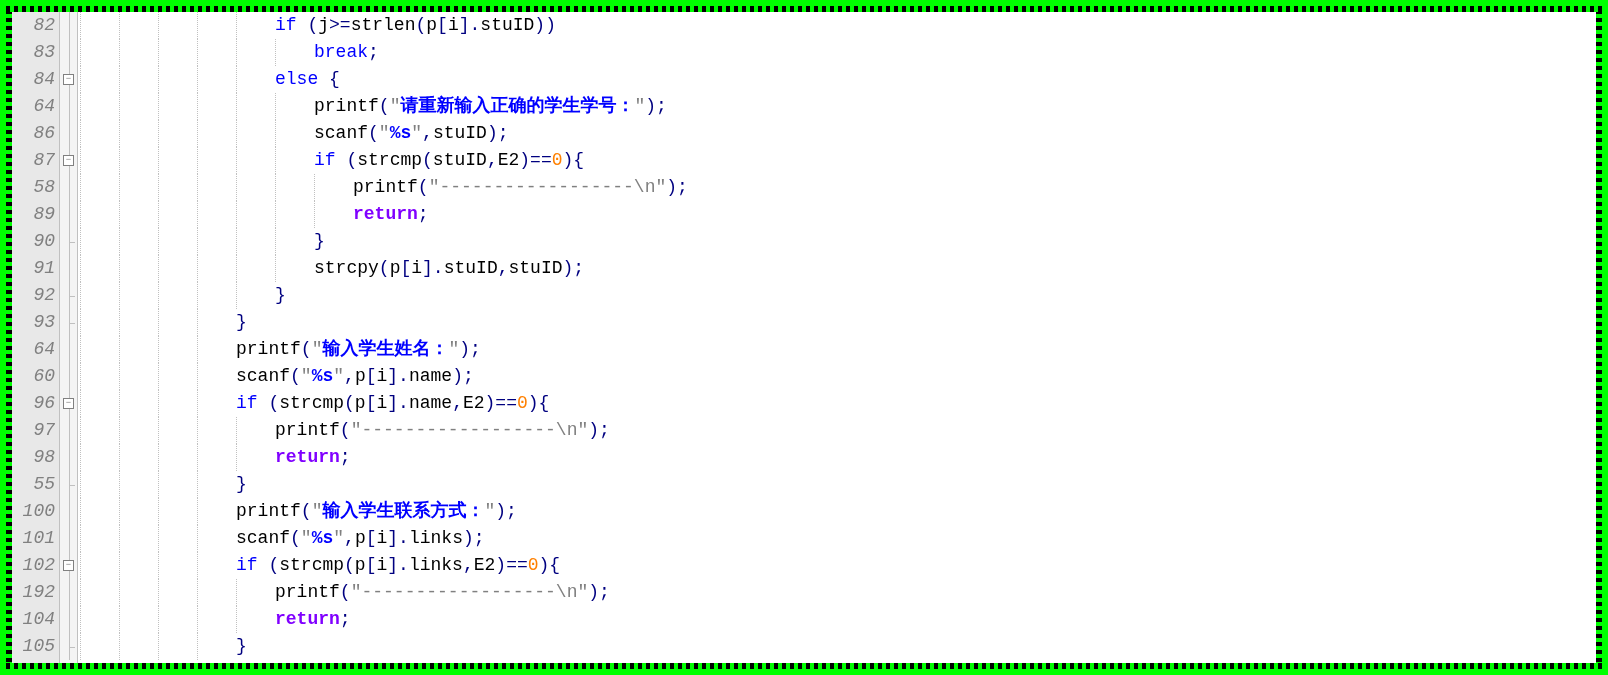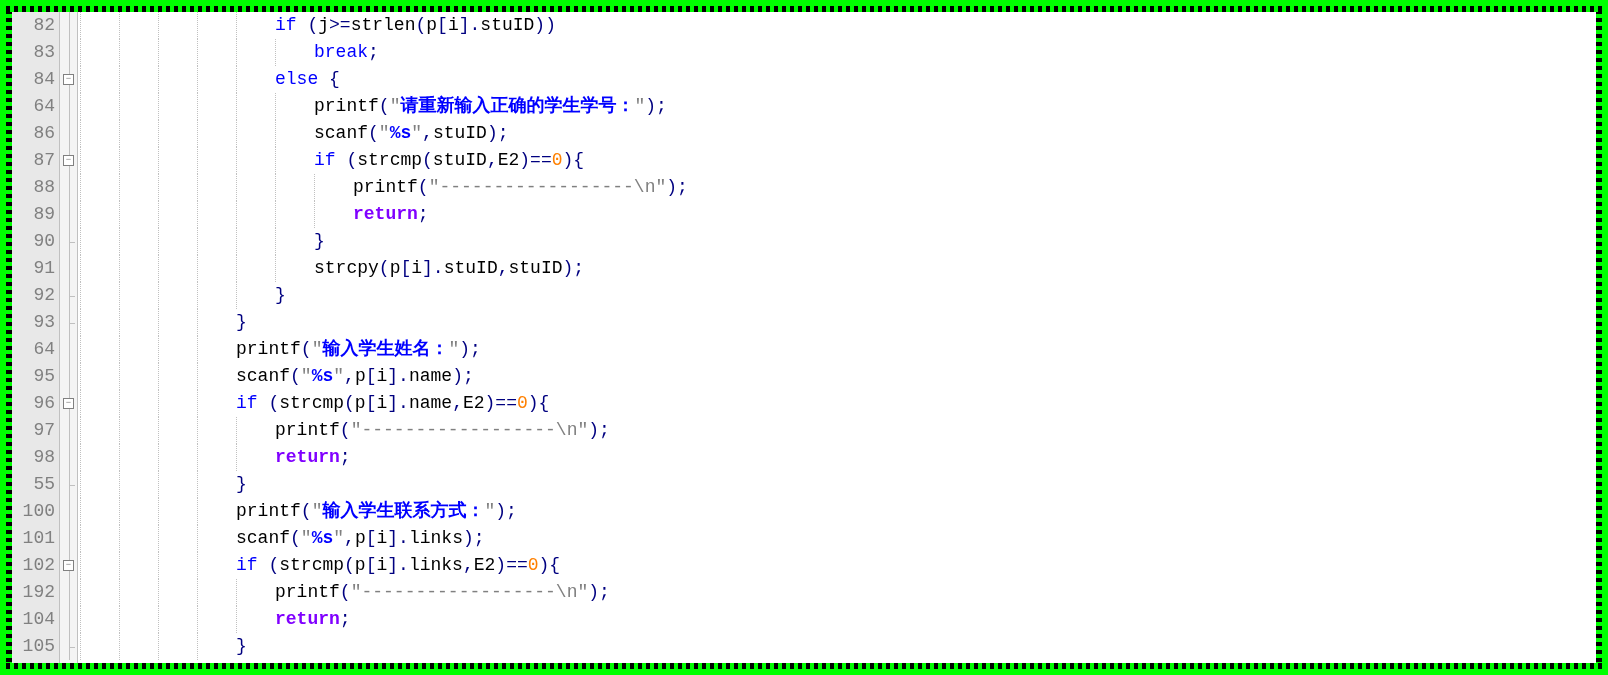--- a/index.html
+++ b/index.html
@@ -30,20 +30,21 @@
     overflow: hidden;
   }
   .gutter {
     background: #e8e8e8;
     border-right: 1px solid #c0c0c0;
     text-align: right;
     color: #808080;
     user-select: none;
     flex-shrink: 0;
     width: 48px;
+    font-style: italic;
   }
   .gutter-line {
     height: 27px;
     line-height: 27px;
     padding-right: 4px;
     font-size: 18px;
   }
   .fold-col {
     background: #f4f4f4;
     border-right: 1px solid #c0c0c0;
@@ -117,28 +118,28 @@
 
 <div class="dashed-border">
   <div class="editor">
     <div class="gutter" id="gutter">
         <div class="gutter-line">82</div>
         <div class="gutter-line">83</div>
         <div class="gutter-line">84</div>
         <div class="gutter-line">64</div>
         <div class="gutter-line">86</div>
         <div class="gutter-line">87</div>
-        <div class="gutter-line">88</div>
+        <div class="gutter-line">58</div>
         <div class="gutter-line">89</div>
         <div class="gutter-line">90</div>
         <div class="gutter-line">91</div>
         <div class="gutter-line">92</div>
         <div class="gutter-line">93</div>
         <div class="gutter-line">64</div>
-        <div class="gutter-line">95</div>
+        <div class="gutter-line">60</div>
         <div class="gutter-line">96</div>
         <div class="gutter-line">97</div>
         <div class="gutter-line">98</div>
         <div class="gutter-line">55</div>
         <div class="gutter-line">100</div>
         <div class="gutter-line">101</div>
         <div class="gutter-line">102</div>
         <div class="gutter-line">192</div>
         <div class="gutter-line">104</div>
         <div class="gutter-line">105</div>

